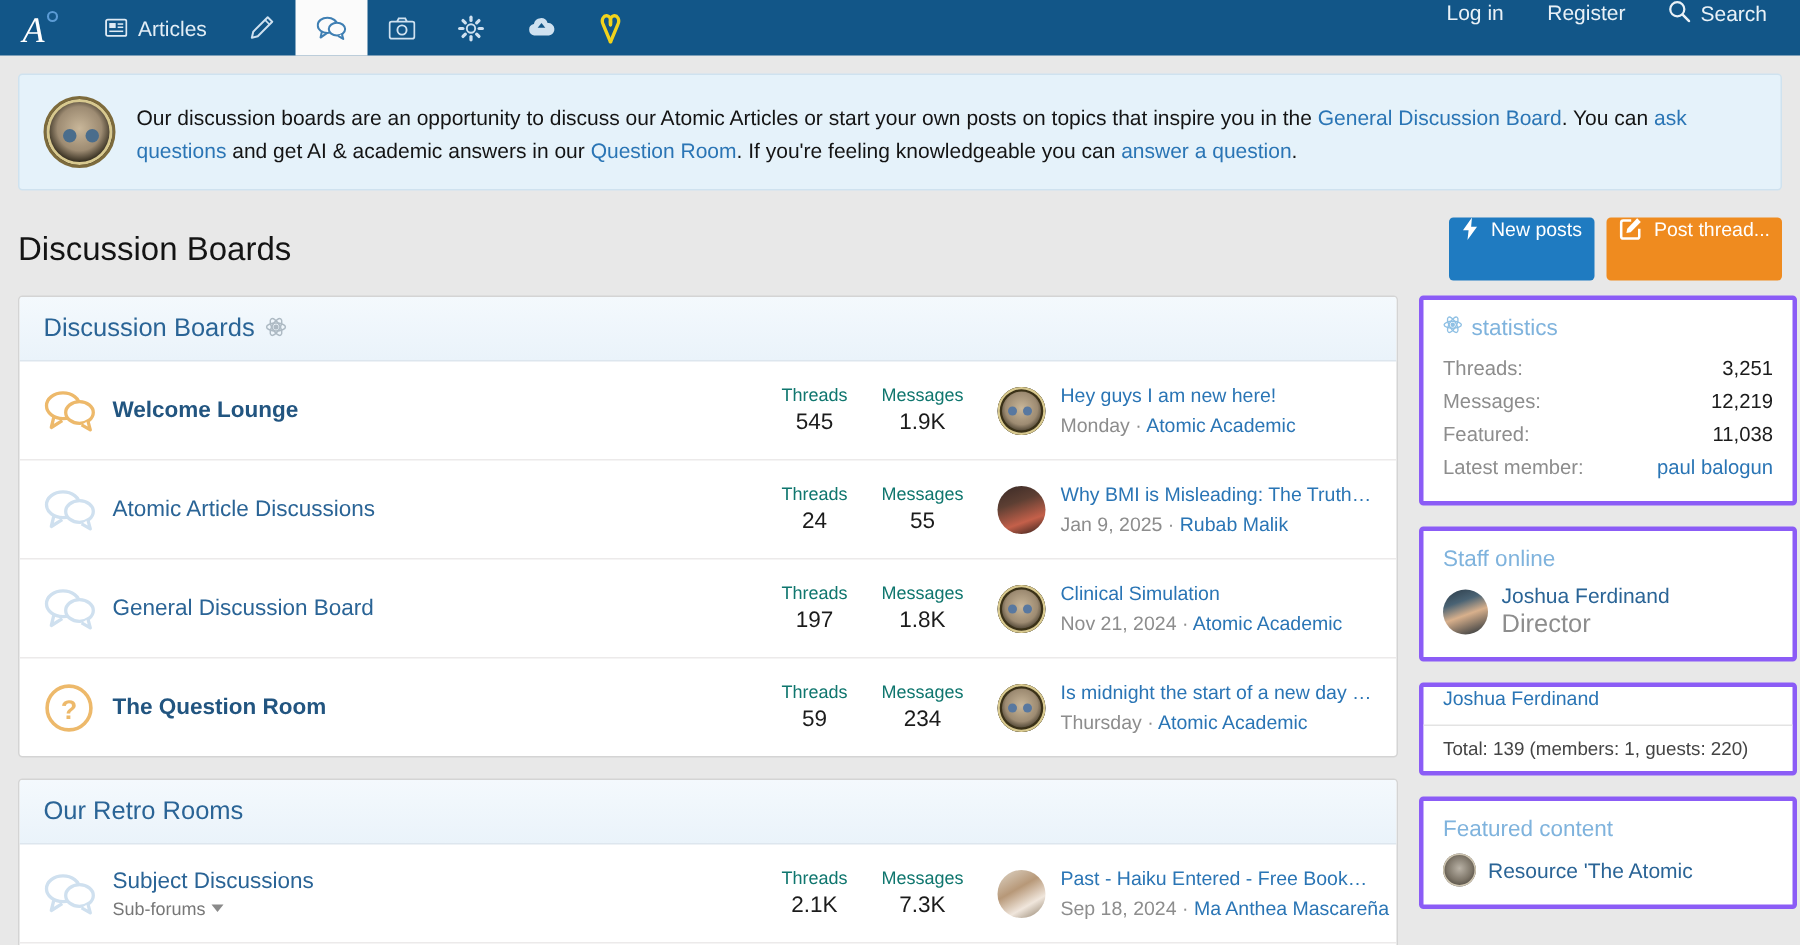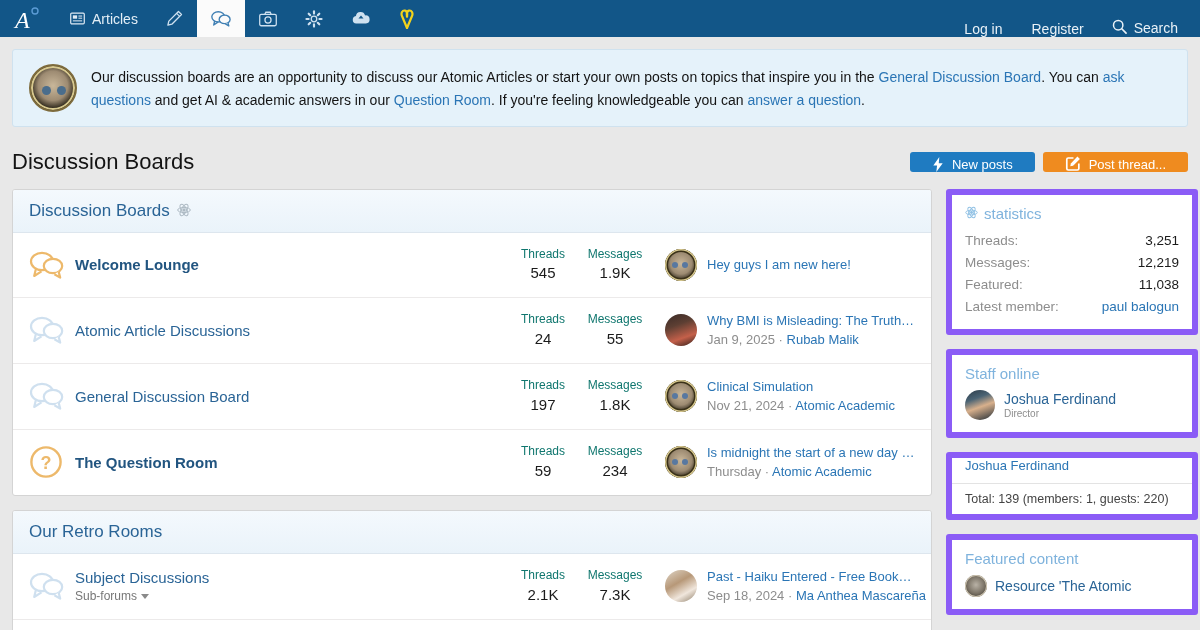--- a/index.html
+++ b/index.html
@@ -14,21 +14,21 @@
 
   
   .navbar {
     height: 37px;
     background: #125688;
     display: flex;
     align-items: stretch;
     position: relative;
   }
   .nav-left { display: flex; align-items: stretch; }
-  .nav-right { display: flex; align-items: flex-end; margin-left: auto; padding-right: 8px; }
+  .nav-right { display: flex; align-items: flex-start; margin-left: auto; padding-right: 8px; }
   .logo {
     width: 56px;
     display: flex; align-items: center; justify-content: center;
     position: relative;
   }
   .logo svg { display: block; }
   .nav-item {
     display: flex; align-items: center; gap: 7px;
     padding: 0 14px;
     color: #e3eef6;
@@ -60,21 +60,21 @@
     padding: 0 12px;
   }
 
   
   .notice {
     margin-top: 12px;
     background: #e5f2fa;
     border: 1px solid #cfe2ef;
     border-radius: 3px;
     display: flex;
-    align-items: center;
+    align-items: flex-end;
     gap: 14px;
     padding: 14px 16px;
   }
   .notice-avatar {
     width: 48px; height: 48px; border-radius: 50%;
     flex: 0 0 48px;
     background: radial-gradient(circle at 50% 45%, #c9b79a 0%, #9d8b72 45%, #2a2417 70%, #0f0d08 100%);
     border: 2px solid #7d6b3c;
     box-shadow: inset 0 0 0 2px #d8c98f;
     position: relative;
@@ -94,22 +94,22 @@
 
   
   .titlebar {
     display: flex; align-items: center;
     margin-top: 18px; margin-bottom: 10px;
     min-height: 34px;
   }
   .page-title { font-size: 22px; font-weight: 400; color: #141414; }
   .title-actions { margin-left: auto; display: flex; gap: 8px; }
   .btn {
-    display: inline-flex; align-items: flex-end; gap: 8px;
-    height: 20px; padding: 0 22px;
+    display: inline-flex; align-items: flex-start; gap: 8px;
+    height: 42px; padding: 0 8px;
     border-radius: 3px; font-size: 13px; color: #fff;
     cursor: pointer; border: none; white-space: nowrap;
   }
   .btn-blue { background: #1f7bc1; }
   .btn-orange { background: #ef8b1f; }
   .btn svg { display: block; }
 
   
   .content {
     display: flex; gap: 14px; align-items: flex-start;
@@ -193,21 +193,21 @@
     font-size: 13px; color: #2a75b5; text-decoration: none;
     display: block; white-space: nowrap; overflow: hidden;
     text-overflow: ellipsis; line-height: 1.5;
   }
   .lp-meta { font-size: 13px; color: #8d8d8d; line-height: 1.5; white-space: nowrap; }
   .lp-meta a { color: #2a75b5; text-decoration: none; }
 
   
   .sblock {
     background: #fff;
-    border: 6px solid #8b5cf6;
+    border: 3px solid #8b5cf6;
     border-radius: 3px;
     margin-bottom: 14px;
     overflow: hidden;
   }
   .sblock-header {
     padding: 10px 13px 8px 13px;
     font-size: 15px; color: #7fb3dd; font-weight: 400;
     display: flex; align-items: center; gap: 6px;
   }
   .sblock-body { padding: 0 13px 12px 13px; }
@@ -219,21 +219,21 @@
   .stat-line .v { color: #1b1b1b; }
   .stat-line .v a { color: #2a75b5; text-decoration: none; }
 
   .staff-row { display: flex; align-items: center; gap: 9px; }
   .staff-avatar {
     width: 30px; height: 30px; border-radius: 50%;
     flex: 0 0 30px;
     background: linear-gradient(160deg,#2b3a47 0%,#4a6374 30%,#d8b08c 55%,#1e2a33 100%);
   }
   .staff-name { font-size: 14px; color: #2a6496; text-decoration: none; display:block; }
-  .staff-title { font-size: 10px; color: #8d8d8d; margin-top: 1px; }
+  .staff-title { font-size: 17px; color: #8d8d8d; margin-top: 1px; }
 
   .member-name { font-size: 13px; color: #2a75b5; text-decoration: none; display: block; }
   .members-total {
     border-top: 1px solid #e3e3e3;
     padding: 8px 13px;
     font-size: 12.5px; color: #444;
     background: #fff;
   }
   .feat-row { display: flex; align-items: center; gap: 8px; }
   .feat-avatar {
@@ -417,20 +417,21 @@
               <div class="stat-value">545</div>
             </div>
             <div class="frow-stat">
               <div class="stat-label">Messages</div>
               <div class="stat-value">1.9K</div>
             </div>
             <div class="frow-last">
               <div class="lp-avatar cat"></div>
               <div class="lp-text">
                 <a class="lp-title">Hey guys I am new here!</a>
+                <div class="lp-meta"><span>Monday</span> · <a>Atomic Academic</a></div>
               </div>
             </div>
           </div>
           <div class="frow">
             <div class="frow-icon">
               <svg width="36" height="30" viewBox="0 0 36 30">
                 <ellipse cx="13" cy="11.5" rx="11" ry="8.6" fill="none" stroke="#cfe0ef" stroke-width="2.2"></ellipse>
                 <path d="M7 18.6 L5.2 26 L12.5 21.4" fill="none" stroke="#cfe0ef" stroke-width="2.2" stroke-linejoin="round"></path>
                 <ellipse cx="24" cy="16" rx="9.2" ry="7.2" fill="#fff" stroke="#cfe0ef" stroke-width="2.2"></ellipse>
                 <path d="M29.6 21.6 L31.2 27.6 L25.4 24.2" fill="#fff" stroke="#cfe0ef" stroke-width="2.2" stroke-linejoin="round"></path>

